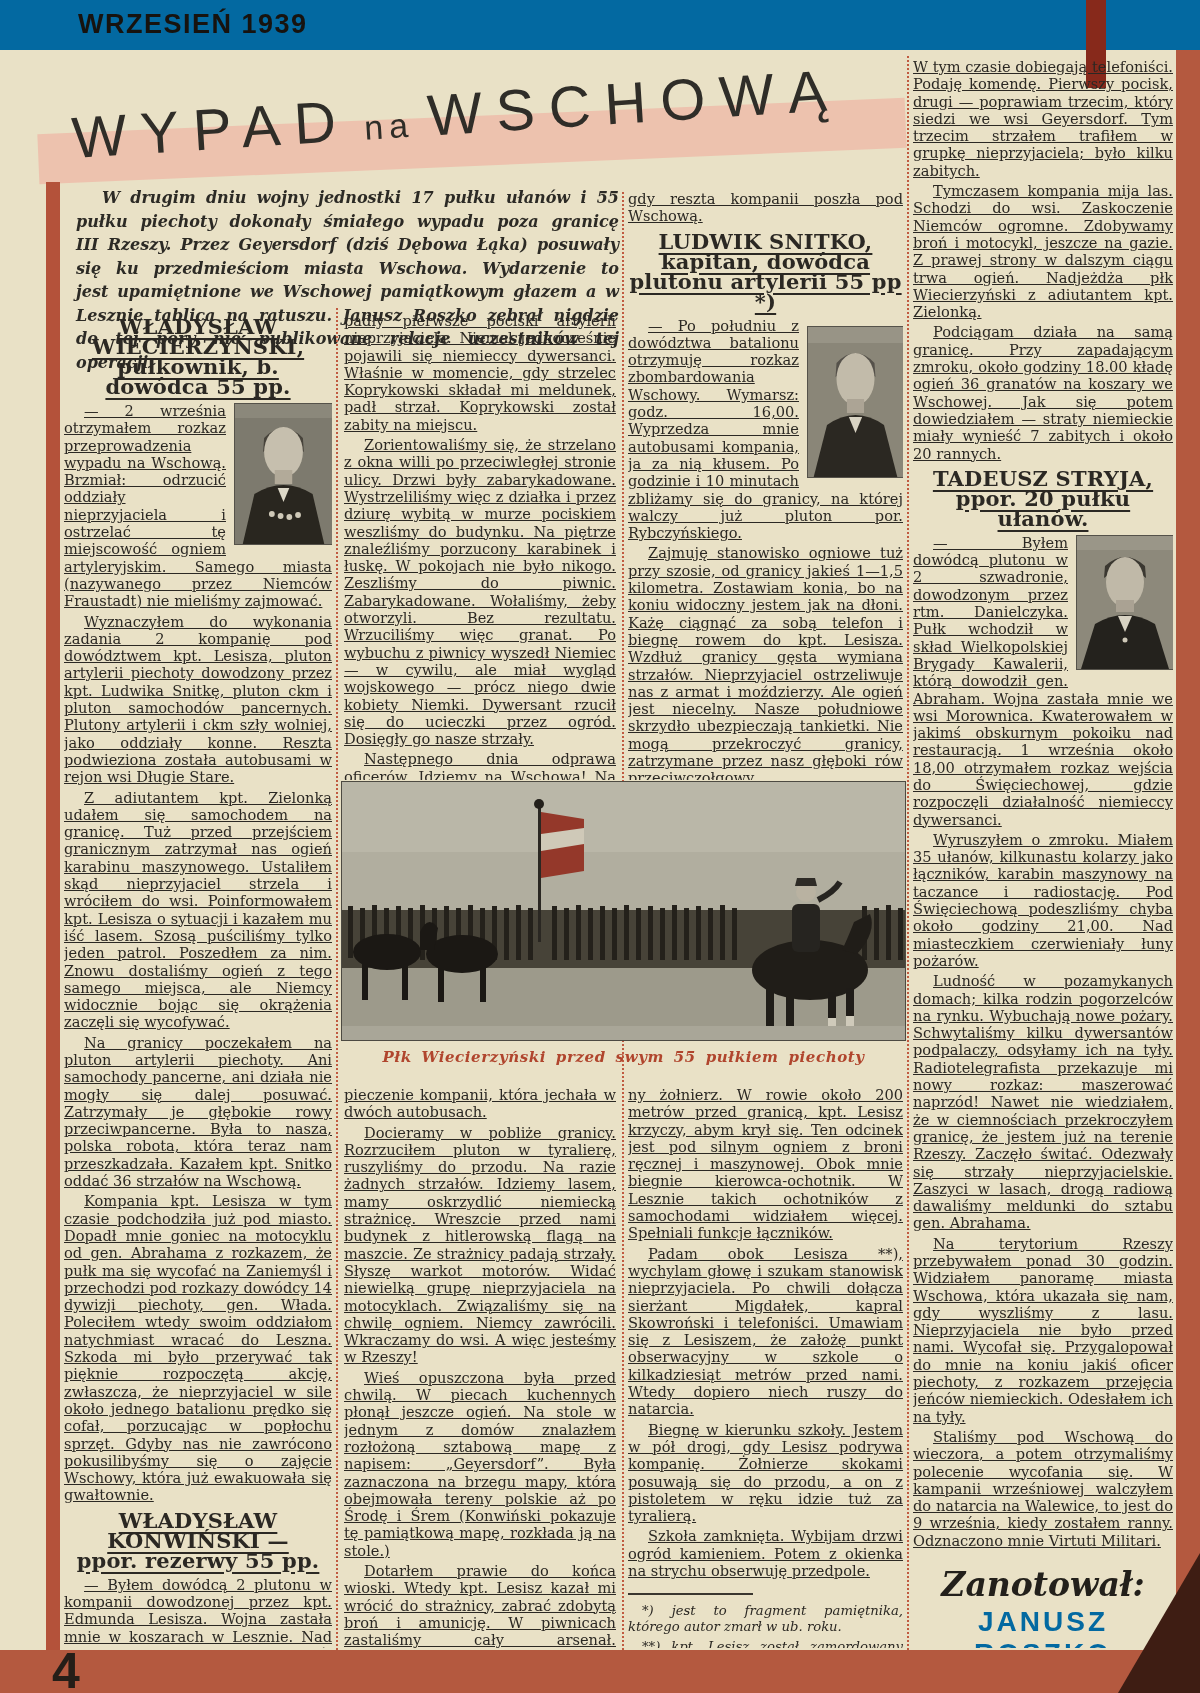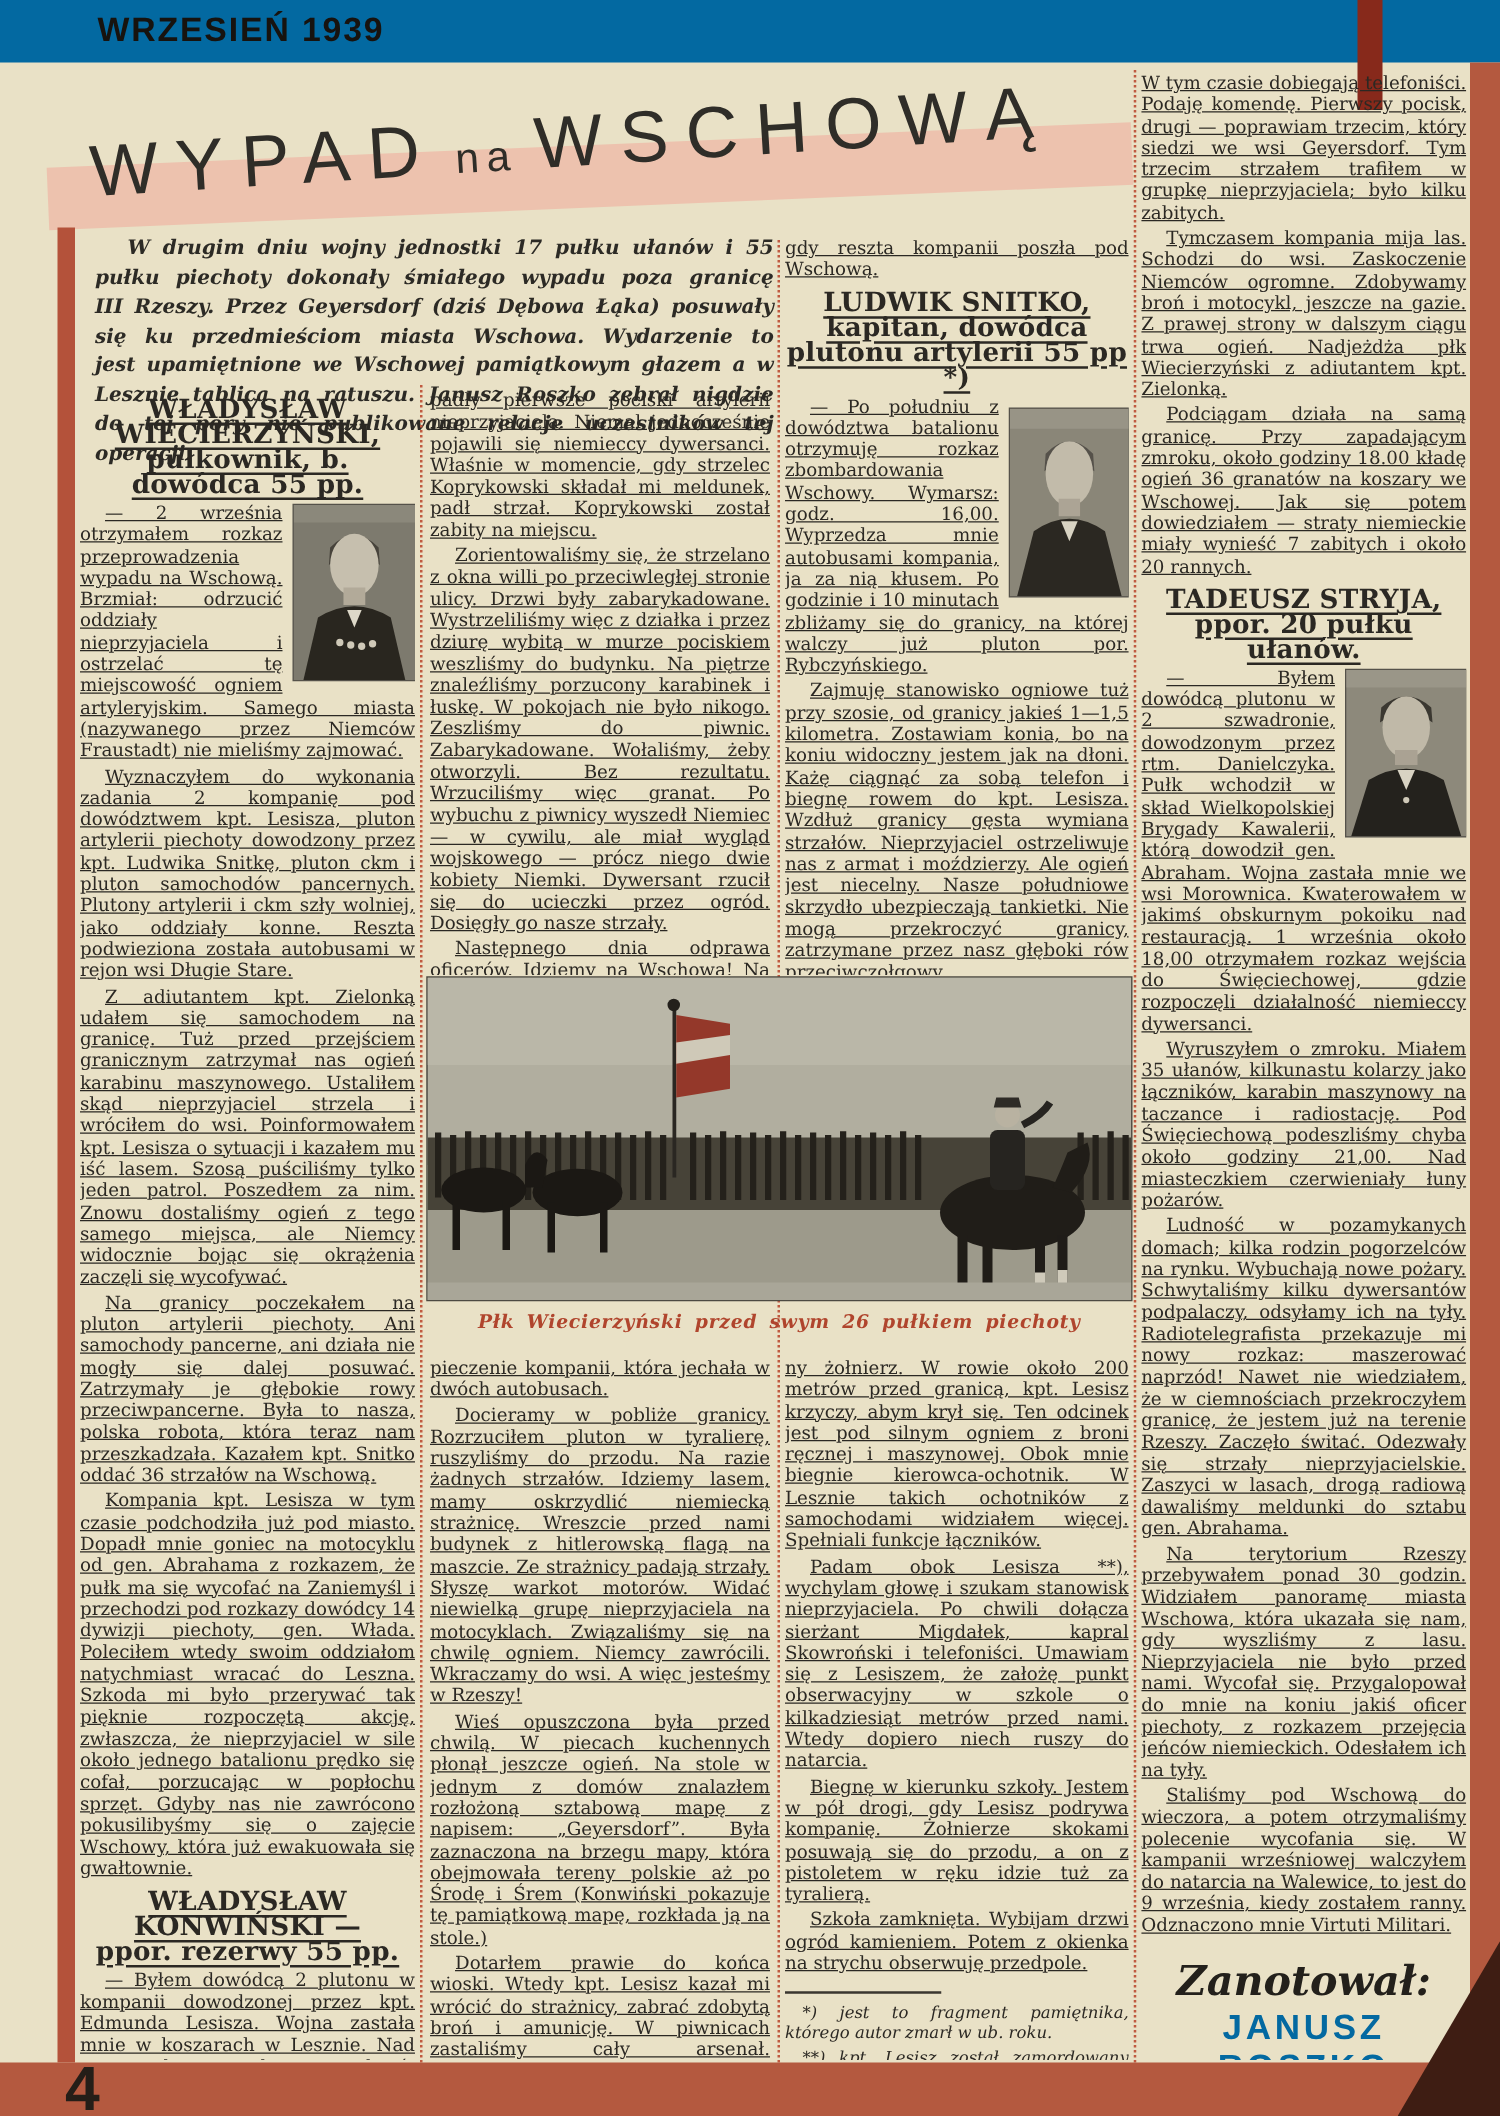--- a/index.html
+++ b/index.html
@@ -224,21 +224,21 @@
         <rect x="486" y="236" width="8" height="14" fill="#cfcaba"></rect>
         <rect x="504" y="234" width="8" height="14" fill="#cfcaba"></rect>
         <rect x="450" y="122" width="28" height="48" rx="6" fill="#262420"></rect>
         <circle cx="464" cy="110" r="10" fill="#b9b2a1"></circle>
         <path d="M453 104 L475 104 L473 96 L455 96 Z" fill="#2e2b26"></path>
         <path d="M476 118 Q492 110 498 100" stroke="#262420" stroke-width="6" fill="none"></path>
       </g>
       <rect y="244" width="563" height="14" fill="#a9a698"></rect>
     </svg>
   </div>
-  <p class="caption">Płk Wiecierzyński przed swym 26 pułkiem piechoty</p>
+  <p class="caption">Płk Wiecierzyński przed swym 55 pułkiem piechoty</p>
 
   <div class="col" id="col2b">
     <p class="para noindent">pieczenie kompanii, która jechała w dwóch autobusach.</p>
     <p class="para">Docieramy w pobliże granicy. Rozrzuciłem pluton w tyralierę, ruszyliśmy do przodu. Na razie żadnych strzałów. Idziemy lasem, mamy oskrzydlić niemiecką strażnicę. Wreszcie przed nami budynek z hitlerowską flagą na maszcie. Ze strażnicy padają strzały. Słyszę warkot motorów. Widać niewielką grupę nieprzyjaciela na motocyklach. Związaliśmy się na chwilę ogniem. Niemcy zawrócili. Wkraczamy do wsi. A więc jesteśmy w Rzeszy!</p>
     <p class="para">Wieś opuszczona była przed chwilą. W piecach kuchennych płonął jeszcze ogień. Na stole w jednym z domów znalazłem rozłożoną sztabową mapę z napisem: „Geyersdorf”. Była zaznaczona na brzegu mapy, która obejmowała tereny polskie aż po Środę i Śrem (Konwiński pokazuje tę pamiątkową mapę, rozkłada ją na stole.)</p>
     <p class="para">Dotarłem prawie do końca wioski. Wtedy kpt. Lesisz kazał mi wrócić do strażnicy, zabrać zdobytą broń i amunicję. W piwnicach zastaliśmy cały arsenał. Załadowaliśmy to wszystko do autobusu i odwieźliśmy do Leszna, podczas</p>
   </div>
 
   <div class="col" id="col3b">
     <p class="para noindent">ny żołnierz. W rowie około 200 metrów przed granicą, kpt. Lesisz krzyczy, abym krył się. Ten odcinek jest pod silnym ogniem z broni ręcznej i maszynowej. Obok mnie biegnie kierowca-ochotnik. W Lesznie takich ochotników z samochodami widziałem więcej. Spełniali funkcje łączników.</p>

